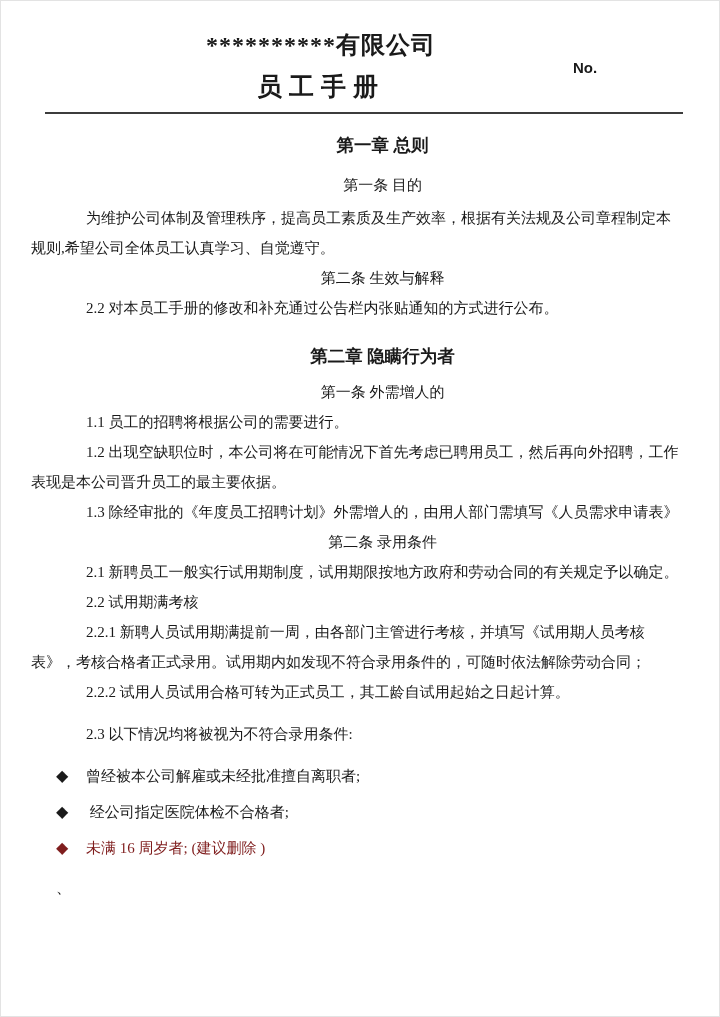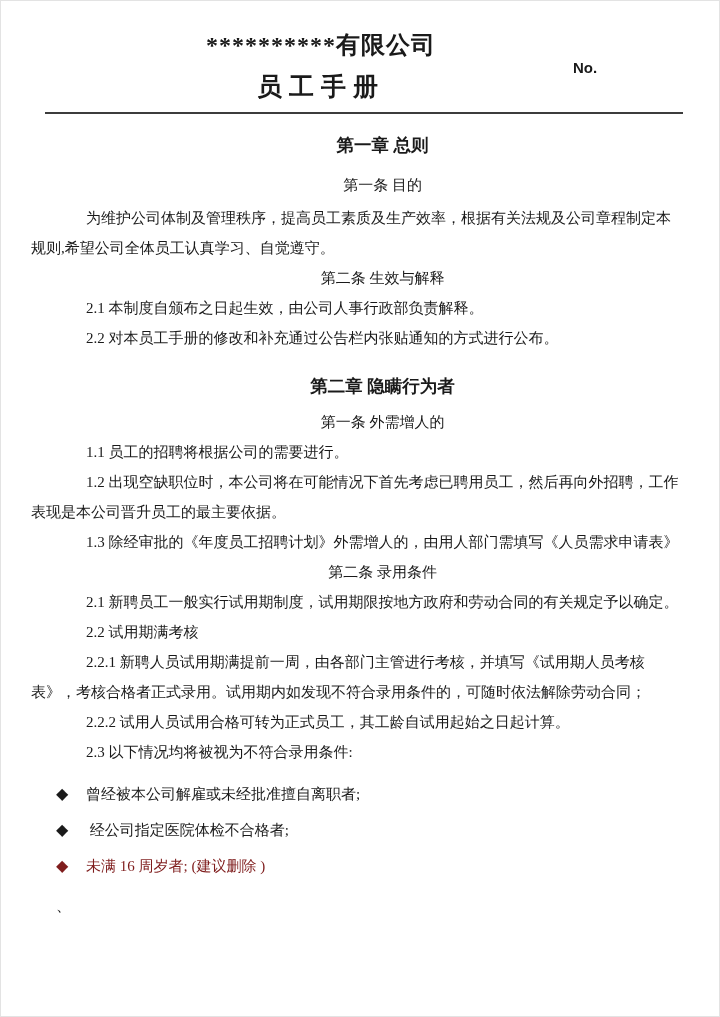--- a/index.html
+++ b/index.html
@@ -55,21 +55,21 @@
     font-size: 15px;
   }
   .blk { margin: 0; line-height: 30px; }
   .ind { text-indent: 55px; }          
   .ml  { margin-left: 53px; text-align: center; }          
   .chapter { font-weight: bold; font-size: 17.5px; }
   .mt10 { margin-top: 10px; }
   .mt3  { margin-top: 3px; }
   .mt18 { margin-top: 18px; }
   .mt6  { margin-top: 6px; }
-  .mt12 { }
+  .mt12 { margin-top: 12px; }
 
   .bullet-list { list-style: none; margin: 12px 0 0 0; padding: 0; }
   .bullet-list li {
     line-height: 30px;
     margin-bottom: 6px;
     padding-left: 25px;
   }
   .diamond-icon {
     display: inline-block;
     width: 30px;
@@ -97,21 +97,20 @@
   <main class="content">
 
     <p class="blk ml chapter">第一章 总则</p>
 
     <p class="blk ml mt10">第一条 目的</p>
 
     <p class="blk ind mt3">为维护公司体制及管理秩序，提高员工素质及生产效率，根据有关法规及公司章程制定本规则,希望公司全体员工认真学习、自觉遵守。</p>
 
     <p class="blk ml">第二条 生效与解释</p>
 
-    <p class="blk ind">2.1 本制度自颁布之日起生效，由公司人事行政部负责解释。</p>
 
     <p class="blk ind">2.2 对本员工手册的修改和补充通过公告栏内张贴通知的方式进行公布。</p>
 
     <p class="blk ml chapter mt18">第二章 隐瞒行为者</p>
 
     <p class="blk ml mt6">第一条 外需增人的</p>
 
     <p class="blk ind">1.1 员工的招聘将根据公司的需要进行。</p>
 
     <p class="blk ind">1.2 出现空缺职位时，本公司将在可能情况下首先考虑已聘用员工，然后再向外招聘，工作表现是本公司晋升员工的最主要依据。</p>

